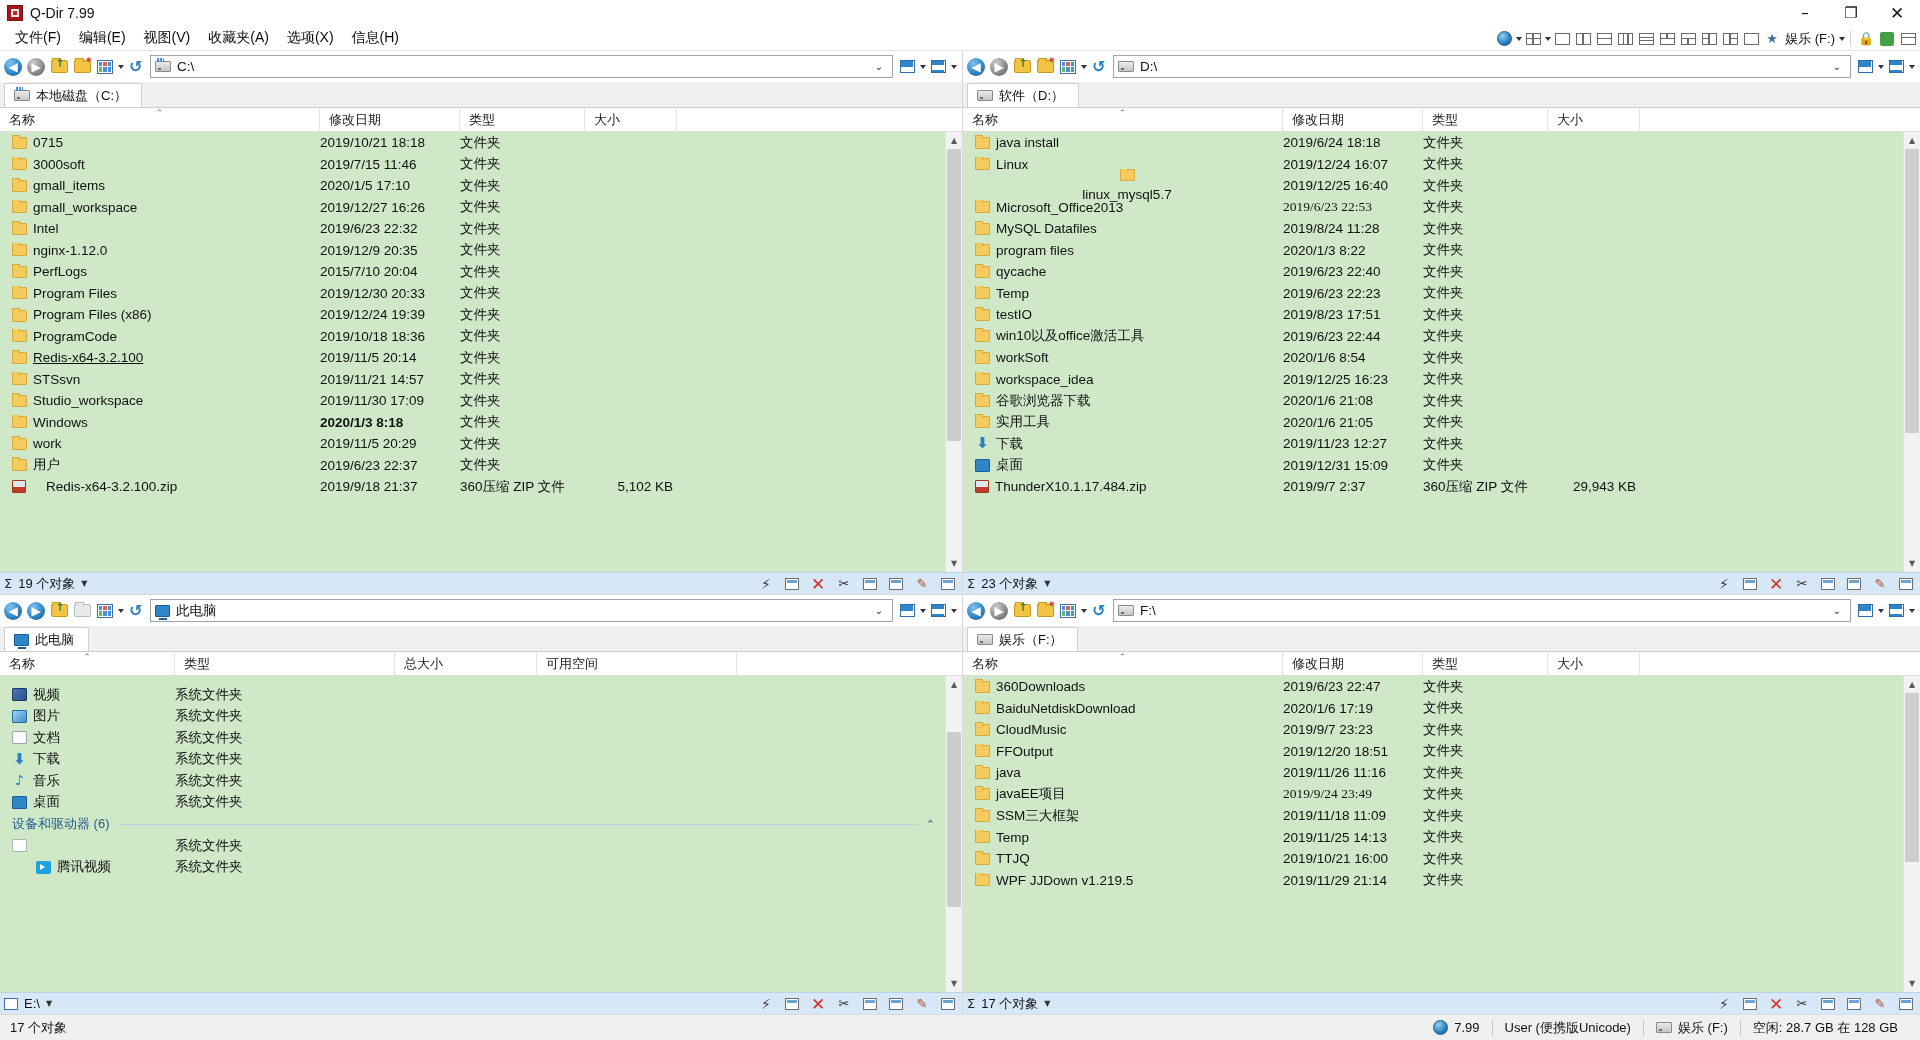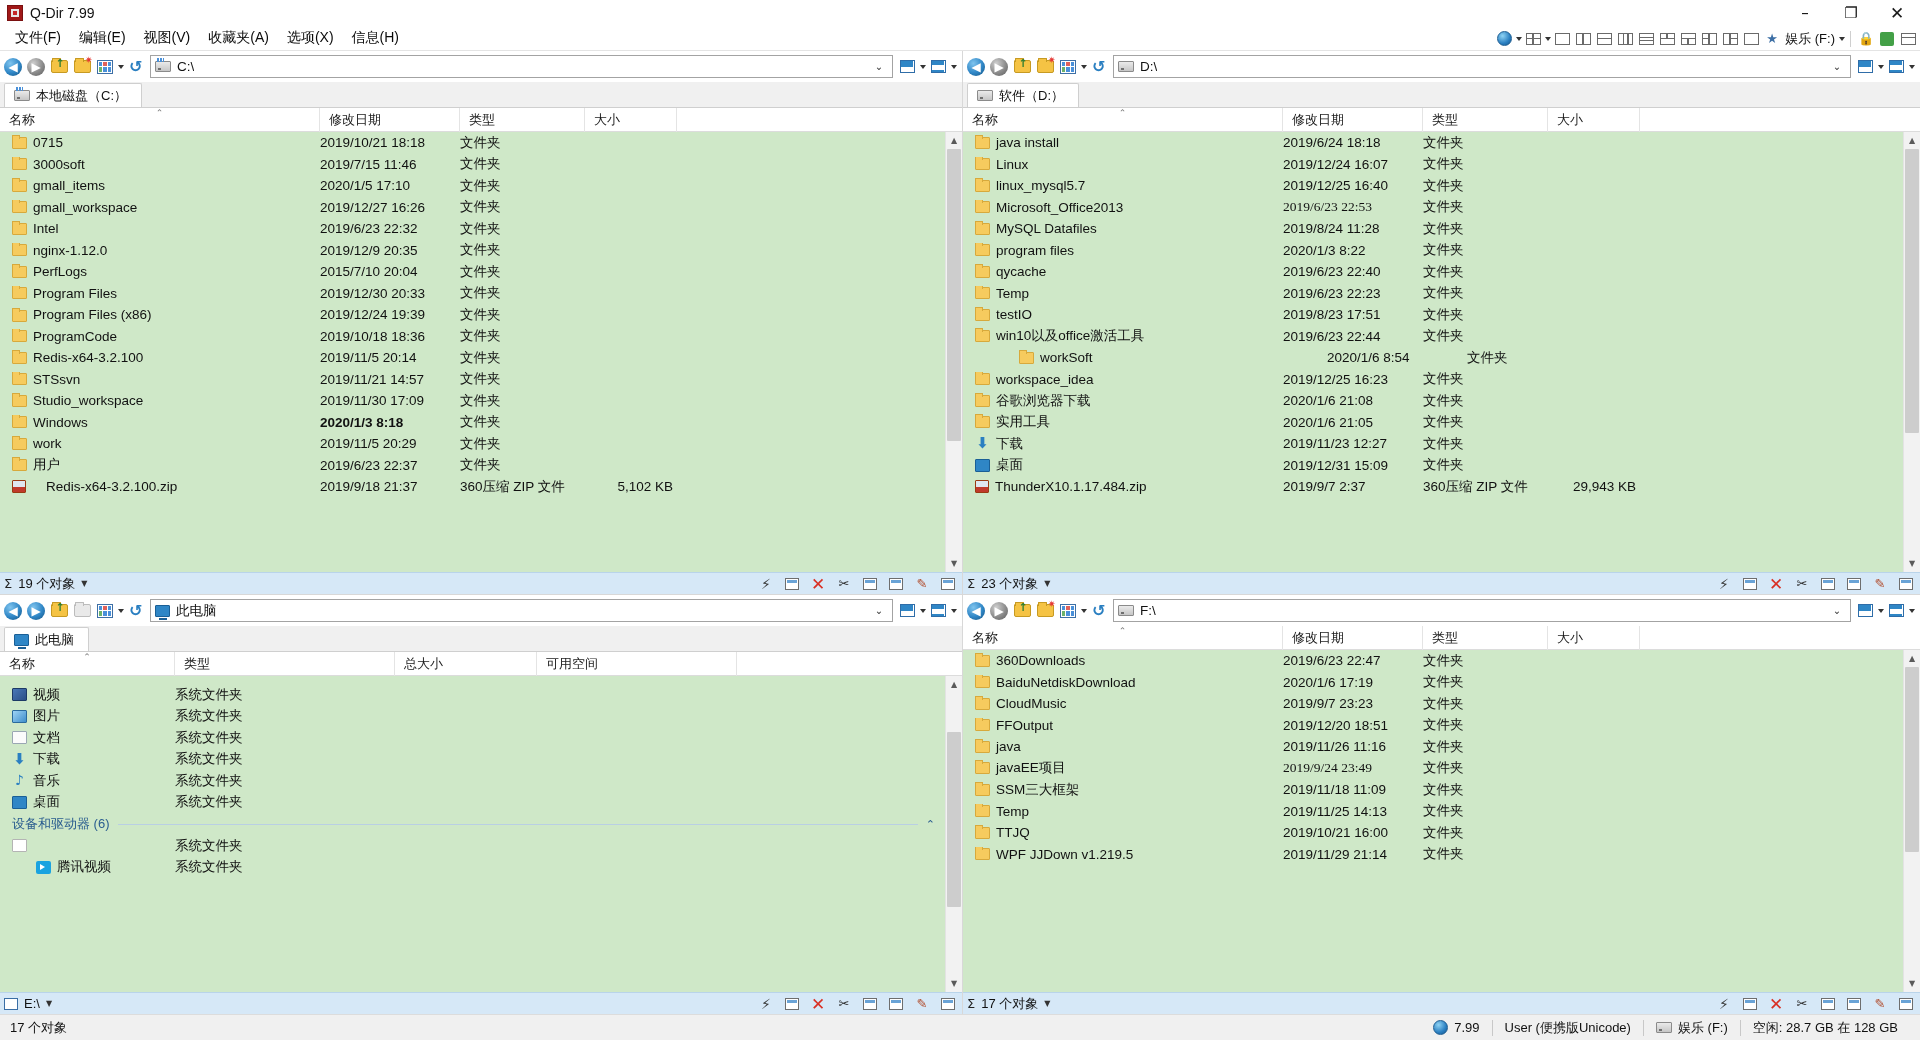--- a/index.html
+++ b/index.html
@@ -523,21 +523,21 @@
           <div class="row">
             <div class="cell name" style="width: 320px;">
               <span class="fico"></span>
               <span>ProgramCode</span>
             </div>
             <div class="cell" style="width: 140px;">2019/10/18 18:36</div>
             <div class="cell" style="width: 125px;">文件夹</div>
             <div class="cell" style="width: 92px;"></div>
           </div>
           <div class="row">
-            <div class="cell name" style="width: 320px;">
+            <div class="cell name" style="width: 320px; text-decoration: underline;">
               <span class="fico"></span>
               <span>Redis-x64-3.2.100</span>
             </div>
             <div class="cell" style="width: 140px;">2019/11/5 20:14</div>
             <div class="cell" style="width: 125px;">文件夹</div>
             <div class="cell" style="width: 92px;"></div>
           </div>
           <div class="row">
             <div class="cell name" style="width: 320px;">
               <span class="fico"></span>
@@ -717,21 +717,21 @@
           <div class="row">
             <div class="cell name" style="width: 320px;">
               <span class="fico"></span>
               <span>Linux</span>
             </div>
             <div class="cell" style="width: 140px;">2019/12/24 16:07</div>
             <div class="cell" style="width: 125px;">文件夹</div>
             <div class="cell" style="width: 92px;"></div>
           </div>
           <div class="row">
-            <div class="cell name" style="width: 320px;">
+            <div class="cell name" style="width: 320px; flex-direction: column;">
               <span class="fico"></span>
               <span>linux_mysql5.7</span>
             </div>
             <div class="cell" style="width: 140px;">2019/12/25 16:40</div>
             <div class="cell" style="width: 125px;">文件夹</div>
             <div class="cell" style="width: 92px;"></div>
           </div>
           <div class="row">
             <div class="cell name" style="width: 320px;">
               <span class="fico"></span>
@@ -789,21 +789,21 @@
           <div class="row">
             <div class="cell name" style="width: 320px;">
               <span class="fico"></span>
               <span>win10以及office激活工具</span>
             </div>
             <div class="cell" style="width: 140px;">2019/6/23 22:44</div>
             <div class="cell" style="width: 125px;">文件夹</div>
             <div class="cell" style="width: 92px;"></div>
           </div>
           <div class="row">
-            <div class="cell name" style="width: 320px; margin-left: 44px;">
+            <div class="cell name" style="width: 320px;">
               <span class="fico"></span>
               <span>workSoft</span>
             </div>
             <div class="cell" style="width: 140px;">2020/1/6 8:54</div>
             <div class="cell" style="width: 125px;">文件夹</div>
             <div class="cell" style="width: 92px;"></div>
           </div>
           <div class="row">
             <div class="cell name" style="width: 320px;">
               <span class="fico"></span>
@@ -1130,20 +1130,26 @@
             </div>
           </div>
           <div class="caret"></div>
           <div class="navbtn">
             <div class="blue-pane">
               <i style="left: 0px; top: 0px; width: 12px; height: 4px;"></i>
               <i style="left: 0px; bottom: 0px; width: 12px; height: 2px;"></i>
             </div>
           </div>
           <div class="caret"></div>
+        </div>
+      </div>
+      <div class="tabstrip">
+        <div class="tab">
+          <span class="drive-ico"></span>
+          <span>娱乐（F:）</span>
         </div>
       </div>
       <div class="colhead">
         <div class="ch" style="width: 320px;">
           <span>名称</span>
           <span class="sort-caret">⌃</span>
         </div>
         <div class="ch" style="width: 140px;">
           <span>修改日期</span>
         </div>

